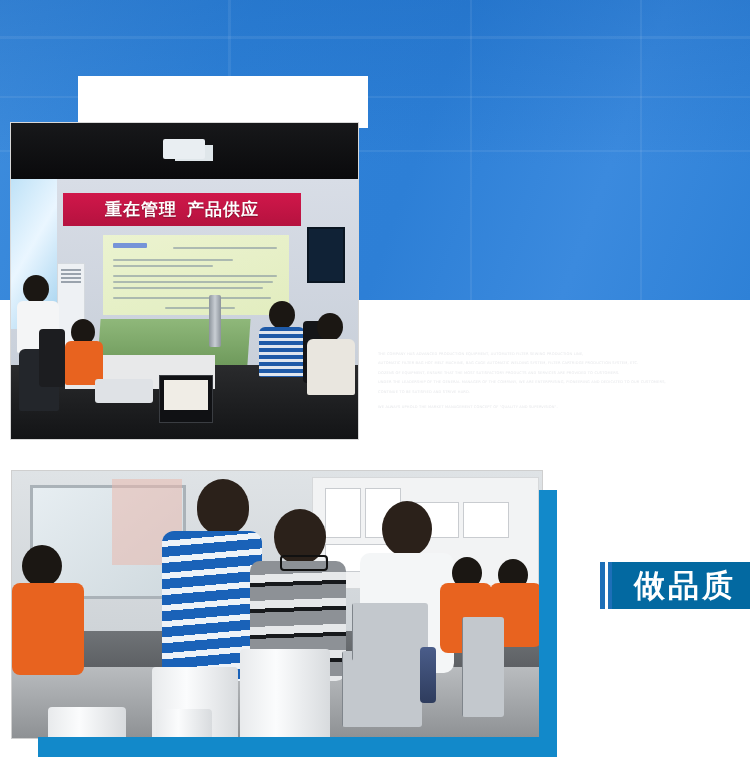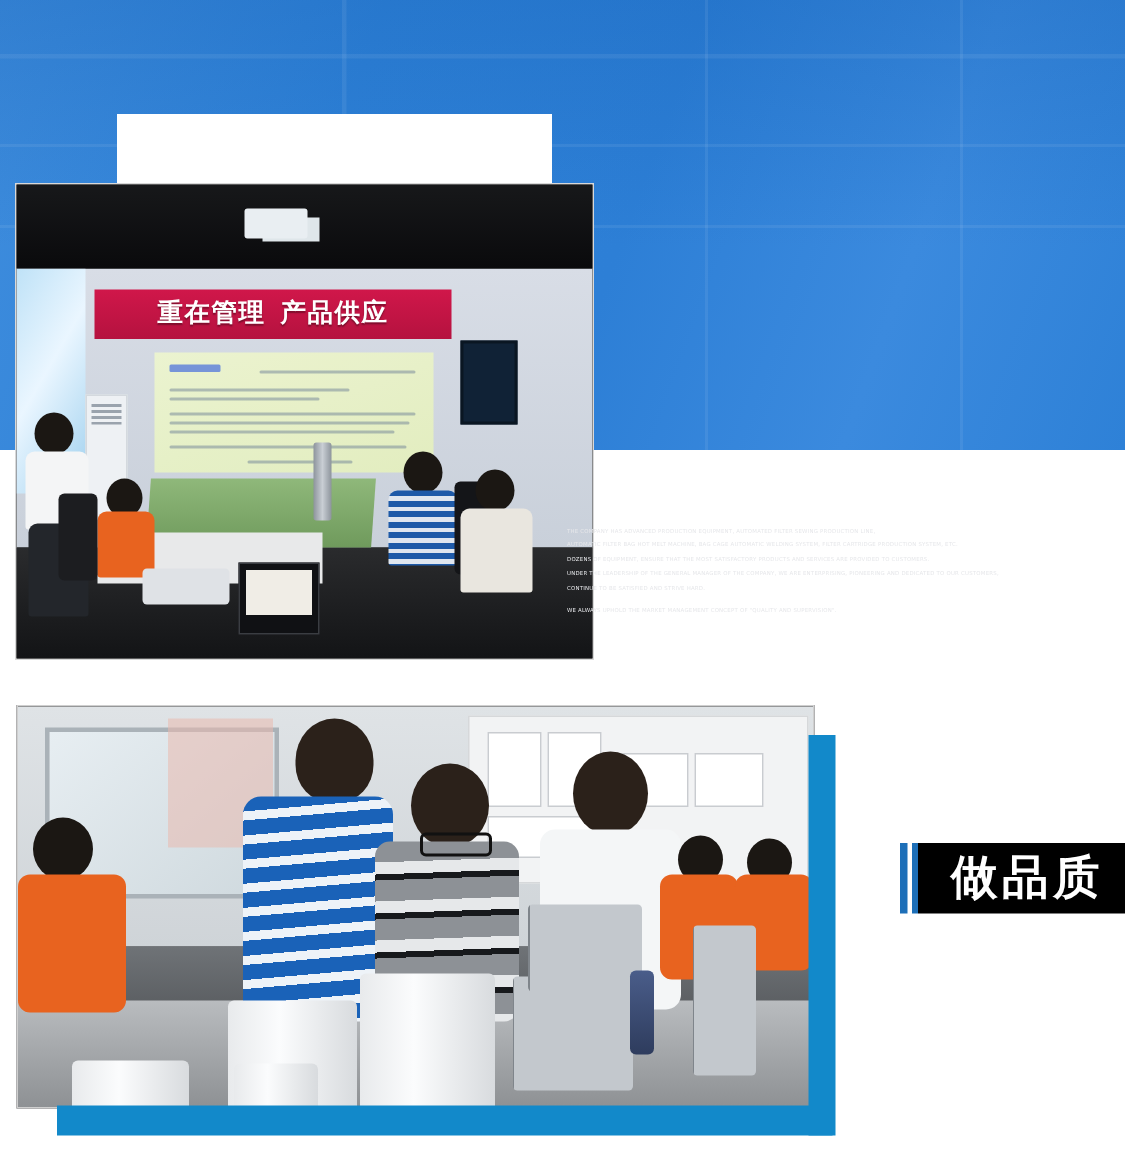--- a/index.html
+++ b/index.html
@@ -31,21 +31,21 @@
   .white-card{
     position:absolute;left:78px;top:76px;width:290px;height:52px;background:#ffffff;
   }
   .white-card2{
     position:absolute;left:0px;top:300px;width:750px;height:166px;background:#ffffff;
   }
 
   
   .photo-meeting{
     position:absolute;left:10px;top:122px;width:347px;height:316px;
-    border:1px solid #d8d8d8;background:#0d0d0d;overflow:hidden;padding-left:37px;
+    border:1px solid #d8d8d8;background:#0d0d0d;overflow:hidden;
   }
   .mtg-ceiling{position:absolute;left:0;top:0;width:100%;height:56px;background:linear-gradient(180deg,#17181a,#0a0a0c);}
   .mtg-light{position:absolute;left:152px;top:16px;width:42px;height:20px;background:#e9eef2;border-radius:2px;
     box-shadow:10px 4px 0 -2px #dfe6ea;}
   .mtg-wall{position:absolute;left:0;top:56px;width:100%;height:186px;background:linear-gradient(180deg,#d8dde6,#c9d0da);}
   .mtg-leftwin{position:absolute;left:0;top:56px;width:46px;height:150px;
     background:linear-gradient(120deg,#bfe2f7,#eaf6ff 45%,#9fd0ee);}
   .mtg-banner{position:absolute;left:52px;top:70px;width:238px;height:33px;
     background:linear-gradient(180deg,#d0174a,#b5123f);display:flex;align-items:center;
     justify-content:center;gap:10px;}
@@ -103,21 +103,21 @@
   .bottle{position:absolute;left:408px;top:176px;width:16px;height:56px;background:linear-gradient(180deg,#4a5d8a,#2e3c5d);border-radius:4px;}
 
   
   .bar-bottom{position:absolute;left:38px;top:737px;width:517px;height:20px;background:#1289ca;}
   .bar-right-v{position:absolute;left:539px;top:490px;width:18px;height:267px;background:#1289ca;}
 
   
   .slogan{position:absolute;display:flex;align-items:stretch;}
   .slogan .tick1{width:5px;background:#1d6fb8;}
   .slogan .tick2{width:4px;background:#1d6fb8;margin-left:3px;}
-  .slogan .box{flex:1;background:#000000;display:flex;align-items:center;padding-left:22px;}
+  .slogan .box{flex:1;background:#0369a1;display:flex;align-items:center;padding-left:22px;}
   .slogan .box span{color:#ffffff;font-size:31px;font-weight:bold;letter-spacing:3px;line-height:1;}
   .slogan-1{left:600px;top:562px;width:150px;height:47px;}
   .slogan-2{left:600px;top:627px;width:150px;height:47px;}
 </style>
 </head>
 <body>
 
 <div class="page">
 
   <div class="top-bg">

